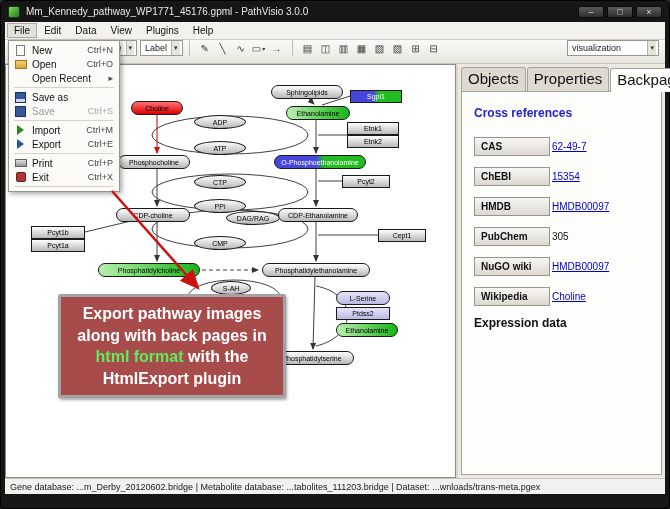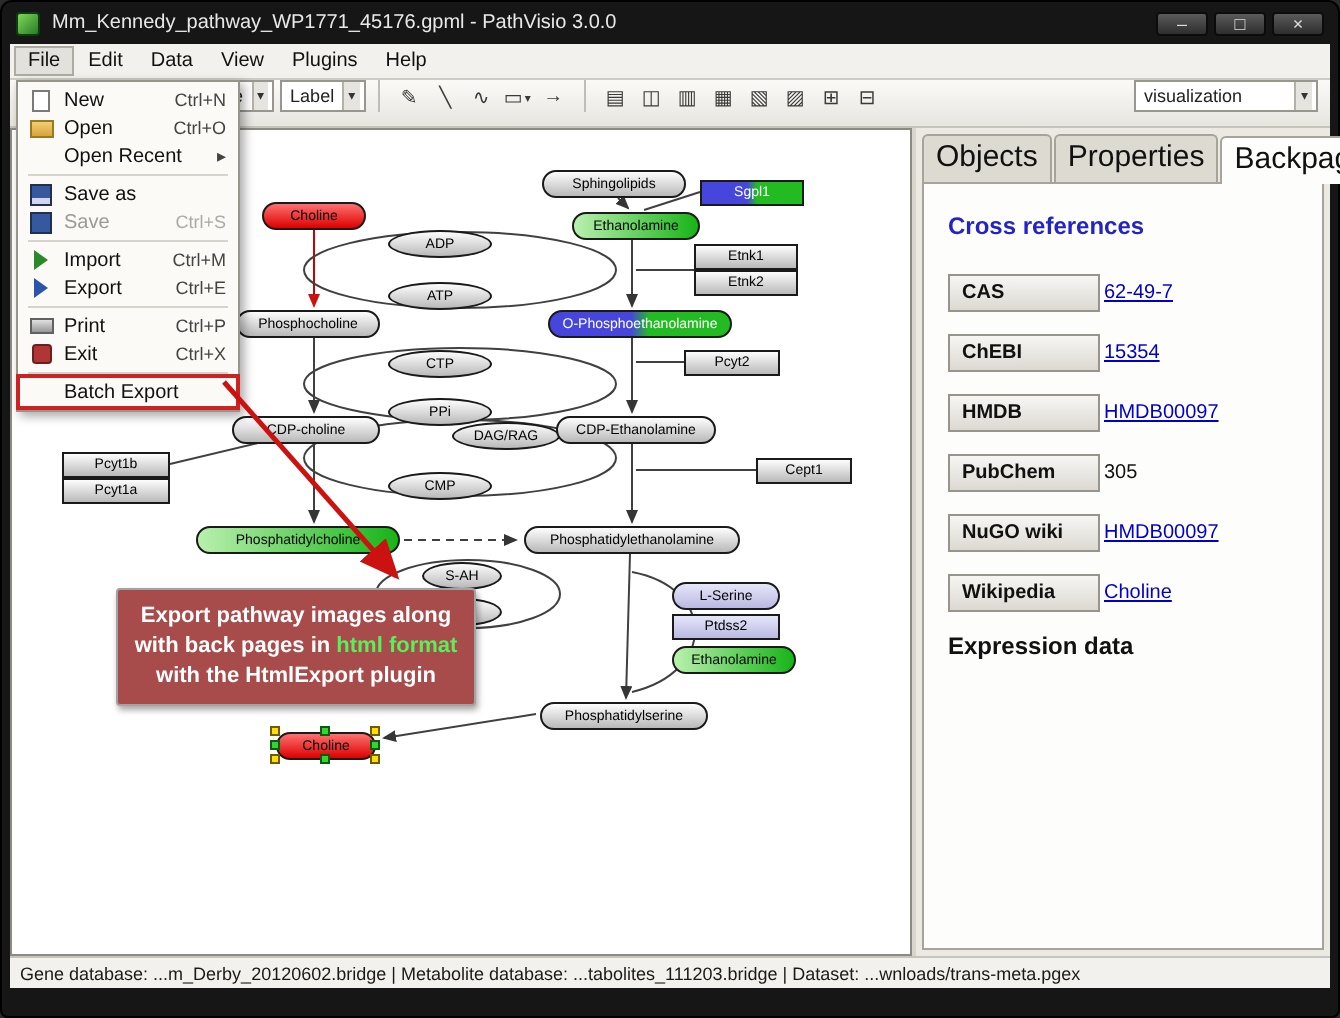--- a/index.html
+++ b/index.html
@@ -49,23 +49,23 @@
   .node.rounded { border-radius:7px; }
   .node.ellipse { border-radius:50%; }
   .node.green { background:linear-gradient(90deg,#b9f0ae,#17b417); }
   .node.red { background:linear-gradient(#ff7070,#dd0000); }
   .node.bluegreen { background:linear-gradient(90deg,#4646dd 0%,#4646dd 45%,#22bb22 55%); color:#fff; }
   .node.purple { background:linear-gradient(#e6e6f9,#b9b9e2); }
 
   .handle { position:absolute; z-index:5; width:5px; height:5px; background:#ffdf00; border:1px solid #6f5a00; }
   .handle.mid { background:#35d435; border-color:#0c5c0c; }
 
-  .callout { position:absolute; z-index:20; left:52px; top:229px; width:180px; min-height:52px;
-             background:#a84b4b; border:1px solid #a3a3a3; border-radius:2px; color:#fff;
-             font-size:11px; font-weight:bold; text-align:center; padding:6px 8px; line-height:1.35;
+  .callout { position:absolute; z-index:20; left:52px; top:229px; width:228px; min-height:52px;
+             background:#a84b4b; border:3px solid #a3a3a3; border-radius:2px; color:#fff;
+             font-size:16px; font-weight:bold; text-align:center; padding:6px 8px; line-height:1.35;
              box-shadow:1px 2px 3px rgba(0,0,0,.35); }
   .callout .hl { color:#5bee5b; }
 
   .side { flex:1; display:flex; flex-direction:column; background:#ece9e2; border-left:2px solid #d8d5cd; min-width:0; }
   .side-tabs { display:flex; gap:1px; padding:3px 3px 0 3px; font-size:15px; color:#111; }
   .tab { padding:2px 6px 3px; background:#dddad2; border:1px solid #a6a39a; border-bottom:none;
          border-radius:3px 3px 0 0; white-space:nowrap; }
   .tab.active { background:#fdfdfb; position:relative; z-index:2; top:1px; padding-bottom:4px; }
   .side-content { flex:1; background:#fdfdfb; border:1px solid #a6a39a; margin:0 3px 3px 3px;
                   padding:8px 12px; overflow:hidden; font-size:10px; }
@@ -335,25 +335,20 @@
         <span class="fm-shortcut">Ctrl+P</span>
       </div>
       <div class="fm-item">
         <span class="fm-icon">
           <span class="icon-exit"></span>
         </span>
         <span class="fm-label">Exit</span>
         <span class="fm-shortcut">Ctrl+X</span>
       </div>
       <div class="fm-sep"></div>
-      <div class="fm-item highlight">
-        <span class="fm-icon"></span>
-        <span class="fm-label">Batch Export</span>
-        <span class="fm-shortcut"></span>
-      </div>
     </div>
 </div>
 
 <svg class="overlay" width="670" height="509" viewBox="0 0 670 509">
   <defs>
     <marker id="bigred" markerWidth="9" markerHeight="9" refX="7" refY="3.5" orient="auto">
       <path d="M0,0 L8,3.5 L0,7 z" fill="#cc1111"></path>
     </marker>
   </defs>
   <line x1="112" y1="191" x2="198" y2="288" stroke="#cc1111" stroke-width="2.5" marker-end="url(#bigred)"></line>

